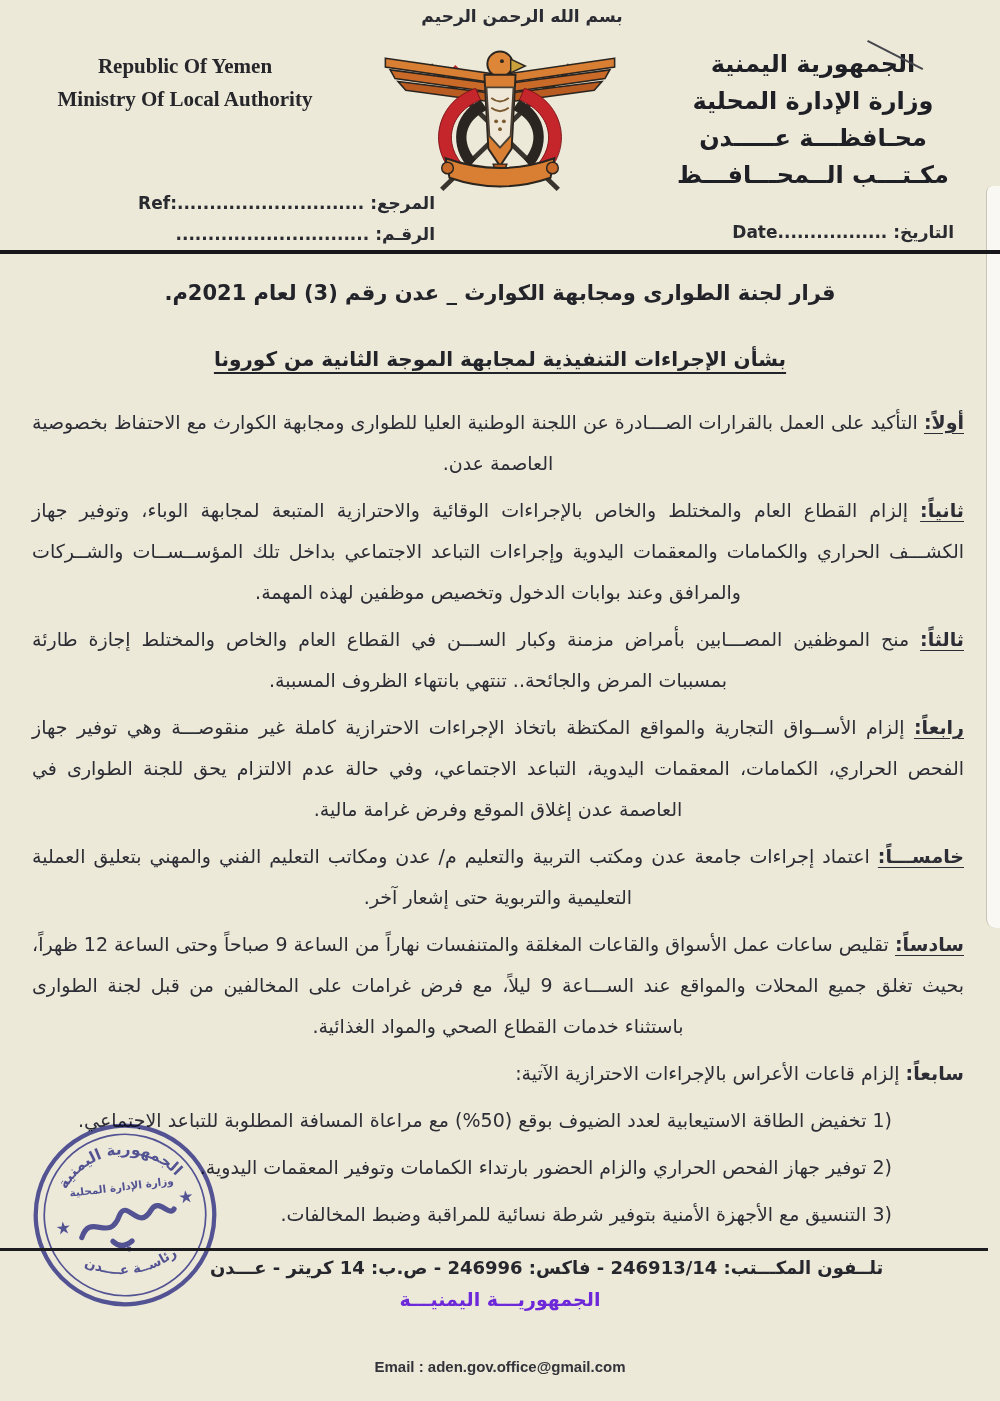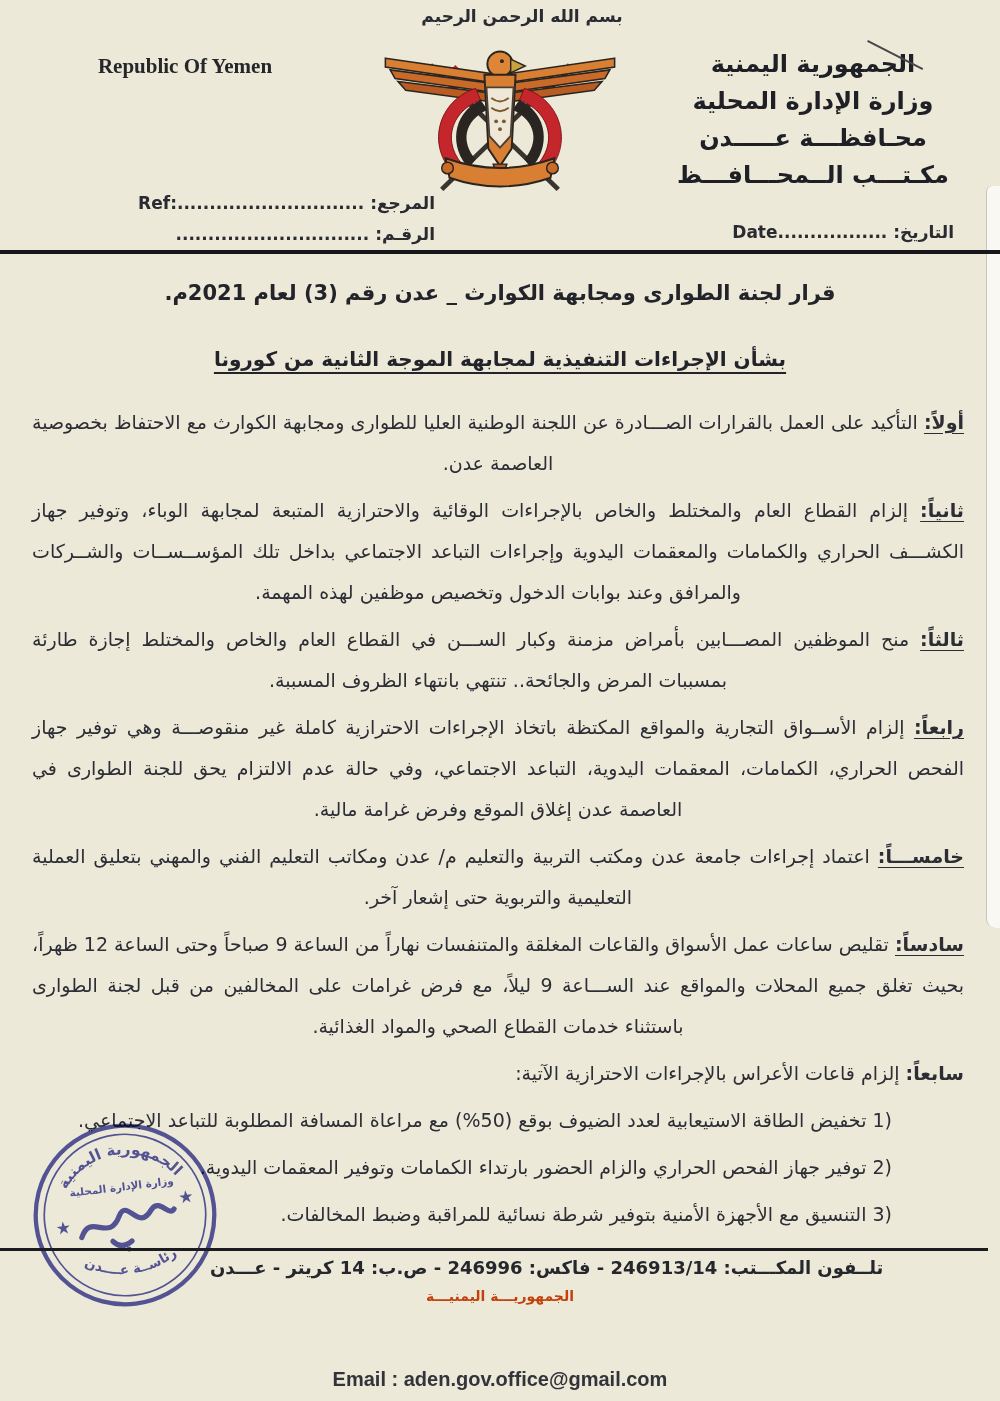--- a/index.html
+++ b/index.html
@@ -46,36 +46,37 @@
   .closing{padding-right:52px;}
   .num{direction:ltr;unicode-bidi:embed;}
   
   .stamp{position:absolute;left:30px;top:1120px;width:190px;height:190px;
     transform:rotate(-7deg);opacity:.85;mix-blend-mode:multiply;pointer-events:none;}
   
   .footer-rule{position:absolute;top:1248px;left:0;width:988px;height:3px;background:#1b1b20;}
   .footer-ar1{position:absolute;top:1257px;left:210px;right:4px;text-align:left;direction:rtl;
     font-weight:bold;font-size:18px;color:#26262d;white-space:nowrap;}
   .footer-ar2{position:absolute;top:1288px;left:0;right:0;text-align:center;direction:rtl;
-    font-weight:bold;font-size:14px;color:#c2410c;}
+    font-weight:bold;font-size:19px;color:#6d28d9;}
   .footer-en{position:absolute;top:1322px;left:0;right:0;text-align:center;
     font-family:"Liberation Sans",sans-serif;font-weight:bold;font-size:20px;color:#3a3a41;}
   .footer-en .tel{border-bottom:2px solid #3a3a41;padding-bottom:1px;}
   .footer-email{position:absolute;top:1358px;left:0;right:0;text-align:center;
-    font-family:"Liberation Sans",sans-serif;font-weight:bold;font-size:20px;color:#33333a;margin-top:10px;}
+    font-family:"Liberation Sans",sans-serif;font-weight:bold;font-size:15px;color:#33333a;}
 </style>
 </head>
 <body>
 
 <div class="page">
 
   <div class="bismillah">بسم الله الرحمن الرحيم</div>
 
   <div class="hdr-en">
     <div>Republic Of Yemen</div>
+    <div>Ministry Of Local Authority</div>
   </div>
 
   <div class="hdr-ar">
     <div>الجمهورية اليمنية</div>
     <div>وزارة الإدارة المحلية</div>
     <div>محـافظـــة عـــــدن</div>
     <div>مكـتـــب الــمحـــافـــظ</div>
   </div>
 
   <div class="pen-stroke"></div>

